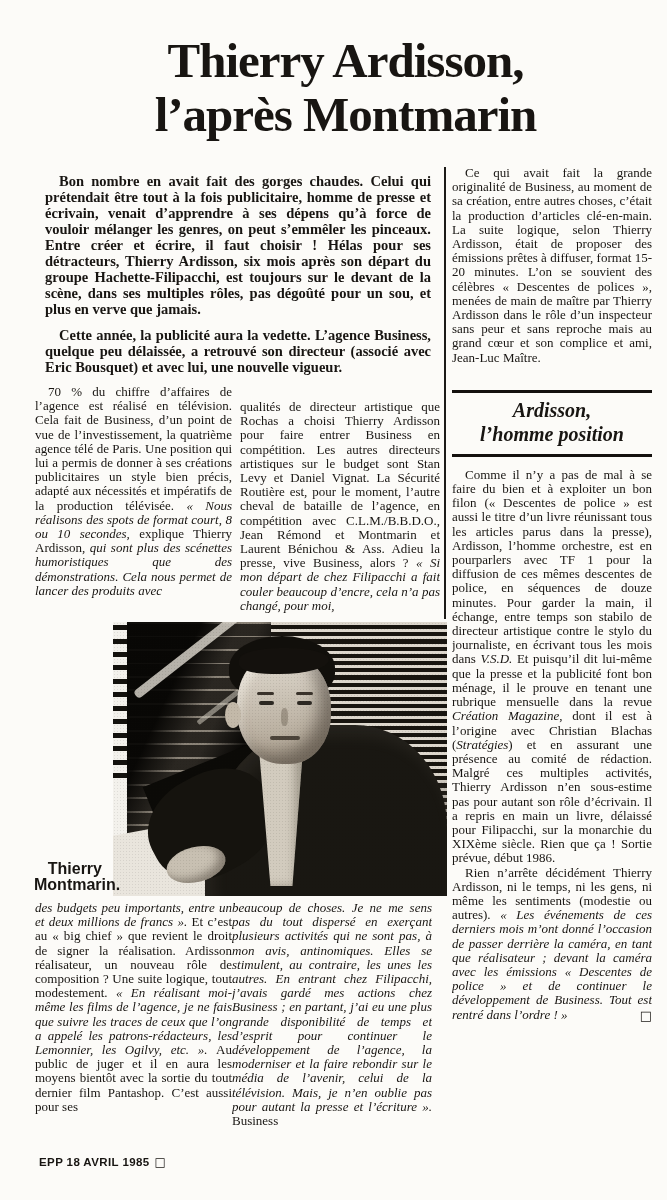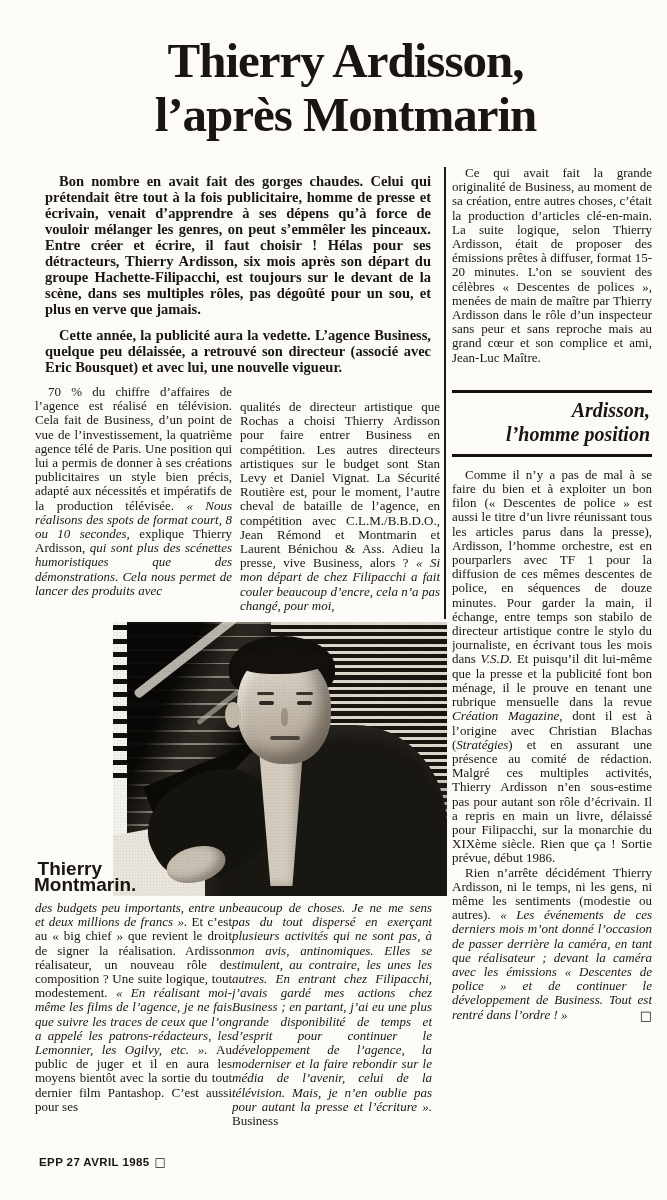--- a/index.html
+++ b/index.html
@@ -32,21 +32,21 @@
   .col p.ind{text-indent:13px;}
   #col-left-top{left:35px;top:385px;width:197px;height:240px;}
   #col-mid-top{left:240px;top:382px;width:200px;height:240px;margin-top:18px;}
   #col-left-bot{left:35px;top:901px;width:197px;height:248px;}
   #col-mid-bot{left:232px;top:901px;width:200px;height:248px;}
   #col-right{left:452px;top:166px;width:200px;height:1004px;}
   
   .section-head{
     margin:25px 0 11px 0;padding:5px 2px 8px 2px;
     border-top:3px solid #14110e;border-bottom:3px solid #14110e;
-    text-align:right;font-style:italic;font-weight:700;
+    text-align:center;font-style:italic;font-weight:700;
     font-size:20px;line-height:24px;
   }
   .para4wrap{position:relative;}
   .endmark{
     position:absolute;right:0;bottom:0;font-size:13px;line-height:13px;
     font-family:"DejaVu Sans",sans-serif;background:#fcfbf8;padding-left:3px;
   }
   
   #photo{position:absolute;left:113px;top:622px;width:334px;height:274px;background:#f3f1ec;overflow:hidden;}
   #photo *{position:absolute;}
@@ -97,21 +97,21 @@
   .ph-brow.r{left:183px;top:70px;}
   .ph-nose{left:168px;top:86px;width:7px;height:18px;background:rgba(90,78,64,.35);border-radius:40%;}
   .ph-mouth{left:157px;top:114px;width:30px;height:4px;background:#4c443a;border-radius:2px;}
   .ph-grain{left:0;top:0;width:100%;height:100%;
     background-image:radial-gradient(rgba(20,16,12,.55) 1px,transparent 1px);
     background-size:3px 3px;opacity:.16;}
   
   #caption{
     position:absolute;left:34px;top:861px;width:68px;text-align:right;
     font-family:"Liberation Sans","DejaVu Sans",sans-serif;
-    font-weight:700;font-size:19px;line-height:16px;
+    font-weight:700;font-size:16px;line-height:16px;
   }
   
   #footer{
     position:absolute;left:39px;top:1155px;
     font-family:"Liberation Sans","DejaVu Sans",sans-serif;
     font-weight:700;font-size:11.5px;letter-spacing:.4px;
   }
   #footer .sq{font-family:"DejaVu Sans",sans-serif;font-size:12px;margin-left:5px;font-weight:400;}
   i{font-style:italic;}
 </style>
@@ -183,16 +183,16 @@
     <p class="ind"><span>Ce qui avait fait la grande originalité de Business, au moment de sa création, entre autres choses, c’était la production d’articles clé-en-main. La suite logique, selon Thierry Ardisson, était de proposer des émissions prêtes à diffuser, format 15-20 minutes. L’on se souvient des célèbres « Descentes de polices », menées de main de maître par Thierry Ardisson dans le rôle d’un inspecteur sans peur et sans reproche mais au grand cœur et son complice et ami, Jean-Luc Maître.</span></p>
     <div class="section-head">
       <span>Ardisson,</span><br>
       <span>l’homme position</span>
     </div>
     <p class="ind"><span>Comme il n’y a pas de mal à se faire du bien et à exploiter un bon filon (« Descentes de police » est aussi le titre d’un livre réunissant tous les articles parus dans la presse), Ardisson, l’homme orchestre, est en pourparlers avec TF 1 pour la diffusion de ces mêmes descentes de police, en séquences de douze minutes. Pour garder la main, il échange, entre temps son stabilo de directeur artistique contre le stylo du journaliste, en écrivant tous les mois dans </span><i>V.S.D.</i><span> Et puisqu’il dit lui-même que la presse et la publicité font bon ménage, il le prouve en tenant une rubrique mensuelle dans la revue </span><i>Création Magazine</i><span>, dont il est à l’origine avec Christian Blachas (</span><i>Stratégies</i><span>) et en assurant une présence au comité de rédaction. Malgré ces multiples activités, Thierry Ardisson n’en sous-estime pas pour autant son rôle d’écrivain. Il a repris en main un livre, délaissé pour Filipacchi, sur la monarchie du XIXème siècle. Rien que ça ! Sortie prévue, début 1986.</span></p>
     <p class="ind para4wrap"><span class="endmark">□</span><span>Rien n’arrête décidément Thierry Ardisson, ni le temps, ni les gens, ni même les sentiments (modestie ou autres). </span><i>« Les événements de ces derniers mois m’ont donné l’occasion de passer derrière la caméra, en tant que réalisateur ; devant la caméra avec les émissions « Descentes de police » et de continuer le développement de Business. Tout est rentré dans l’ordre ! »</i></p>
   </div>
 
   <div id="footer">
-    <span>EPP 27 AVRIL 1985</span><span class="sq">□</span>
+    <span>EPP 18 AVRIL 1985</span><span class="sq">□</span>
   </div>
 
 </div>
 
 </body></html>

